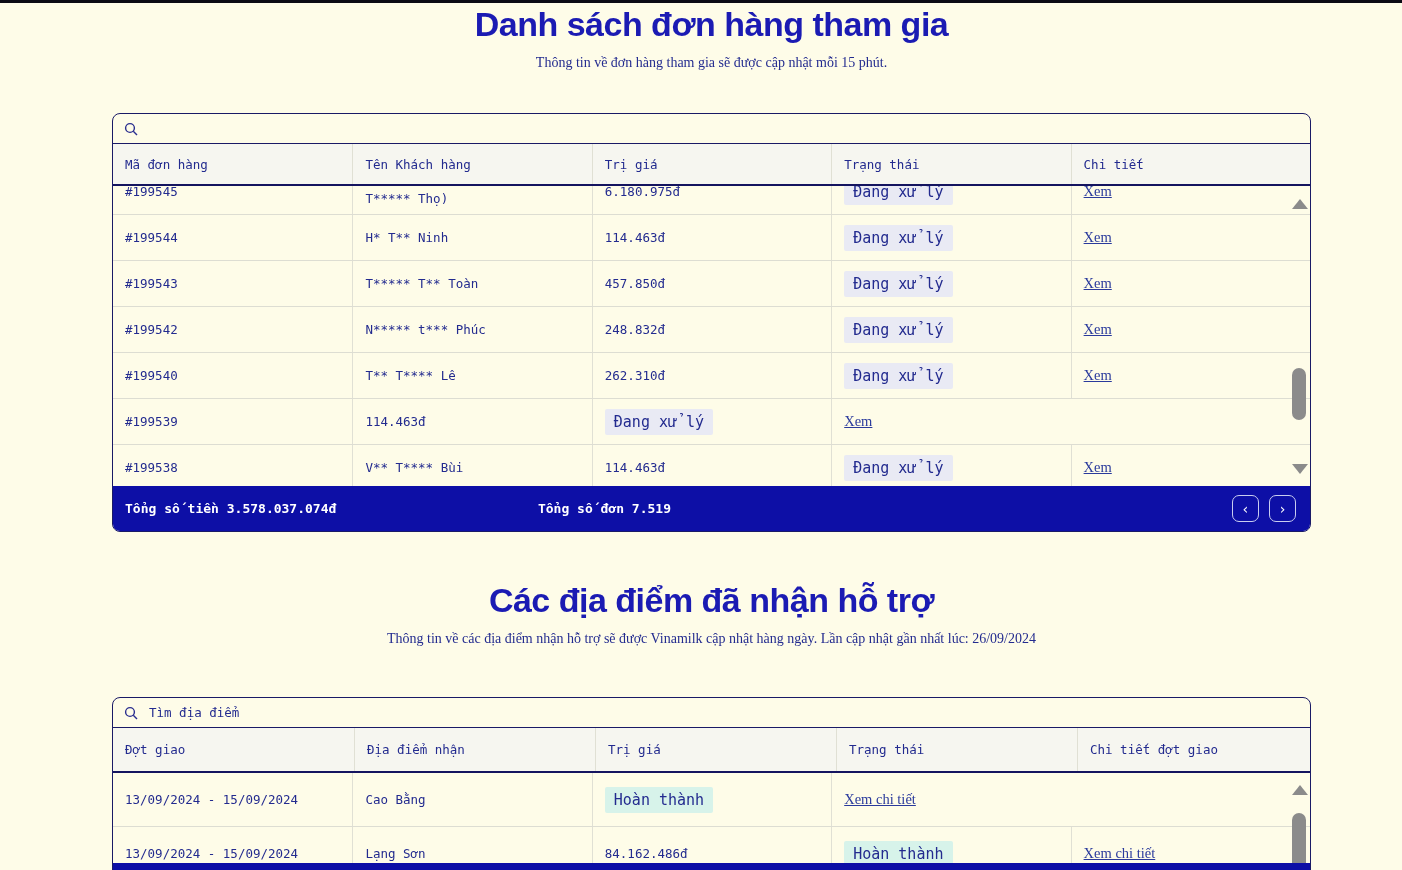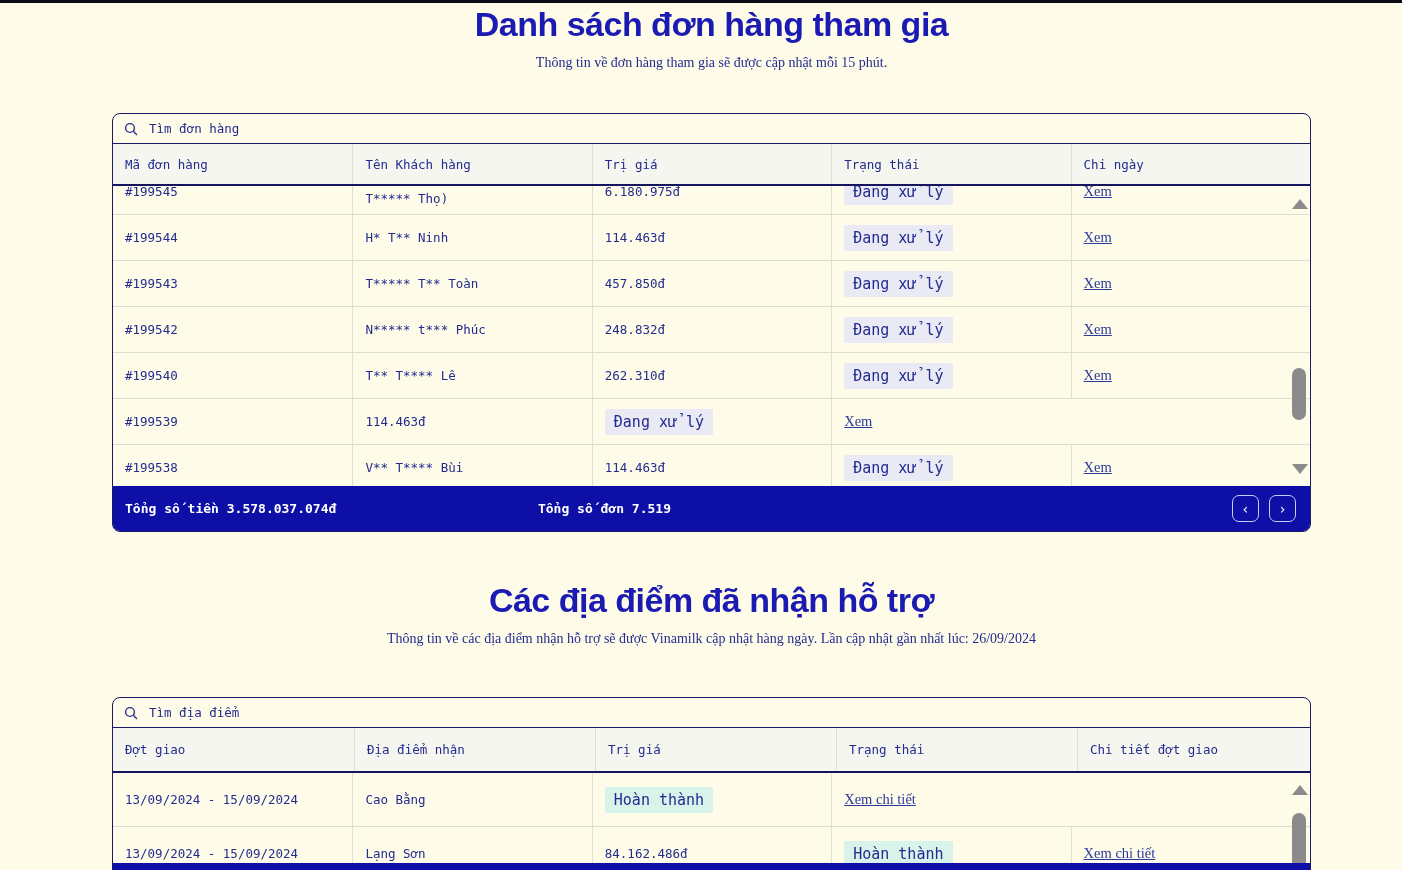--- a/index.html
+++ b/index.html
@@ -122,28 +122,27 @@
   <div class="page-subtitle">Thông tin về đơn hàng tham gia sẽ được cập nhật mỗi 15 phút.</div>
 
   <div class="card t1">
     <div class="search-row">
       <span class="search-icon">
         <svg width="14" height="14" viewBox="0 0 14 14">
             <circle cx="6" cy="6" r="4.4" fill="none" stroke="#2a2e8f" stroke-width="1.4"></circle>
             <line x1="9.3" y1="9.3" x2="13" y2="13" stroke="#2a2e8f" stroke-width="1.4"></line>
           </svg>
       </span>
-      <input class="search-input" type="text" placeholder="Tìm đơn hàng" style="">
     </div>
     <div class="thead" id="orders-head">
         <div class="th">Mã đơn hàng</div>
         <div class="th">Tên Khách hàng</div>
         <div class="th">Trị giá</div>
         <div class="th">Trạng thái</div>
-        <div class="th">Chi ngày</div>
+        <div class="th">Chi tiết</div>
       </div>
     <div class="tbody">
       <div id="orders-body">
           <div class="trow row-cut">
             <div class="tcell">
               <span>#199545</span>
             </div>
             <div class="tcell">
               <span class="name-drop">T***** Thọ)</span>
             </div>

